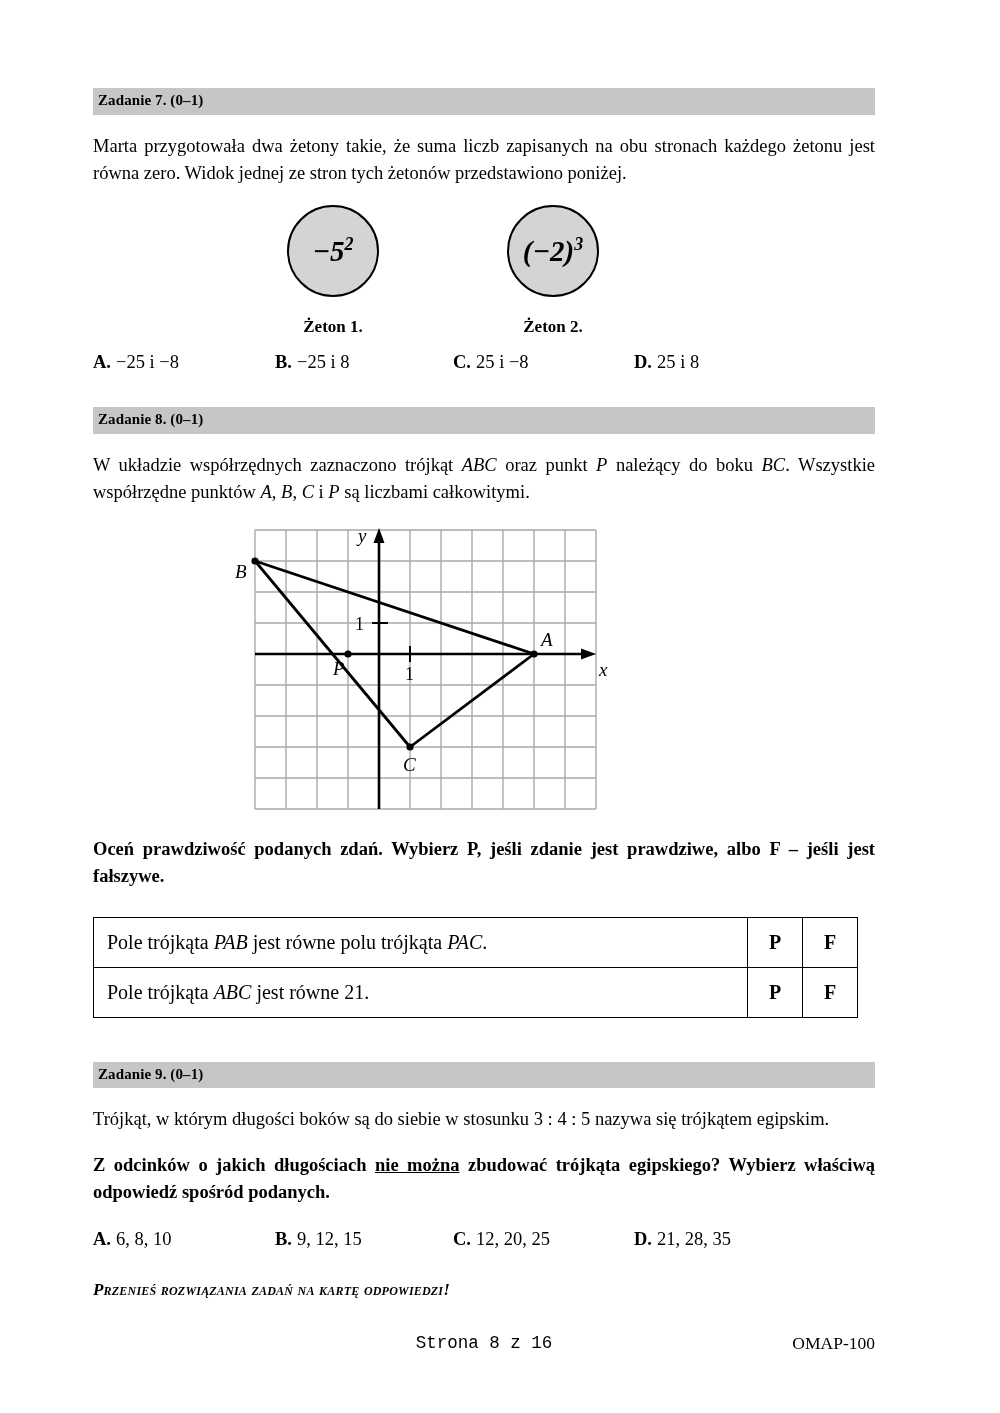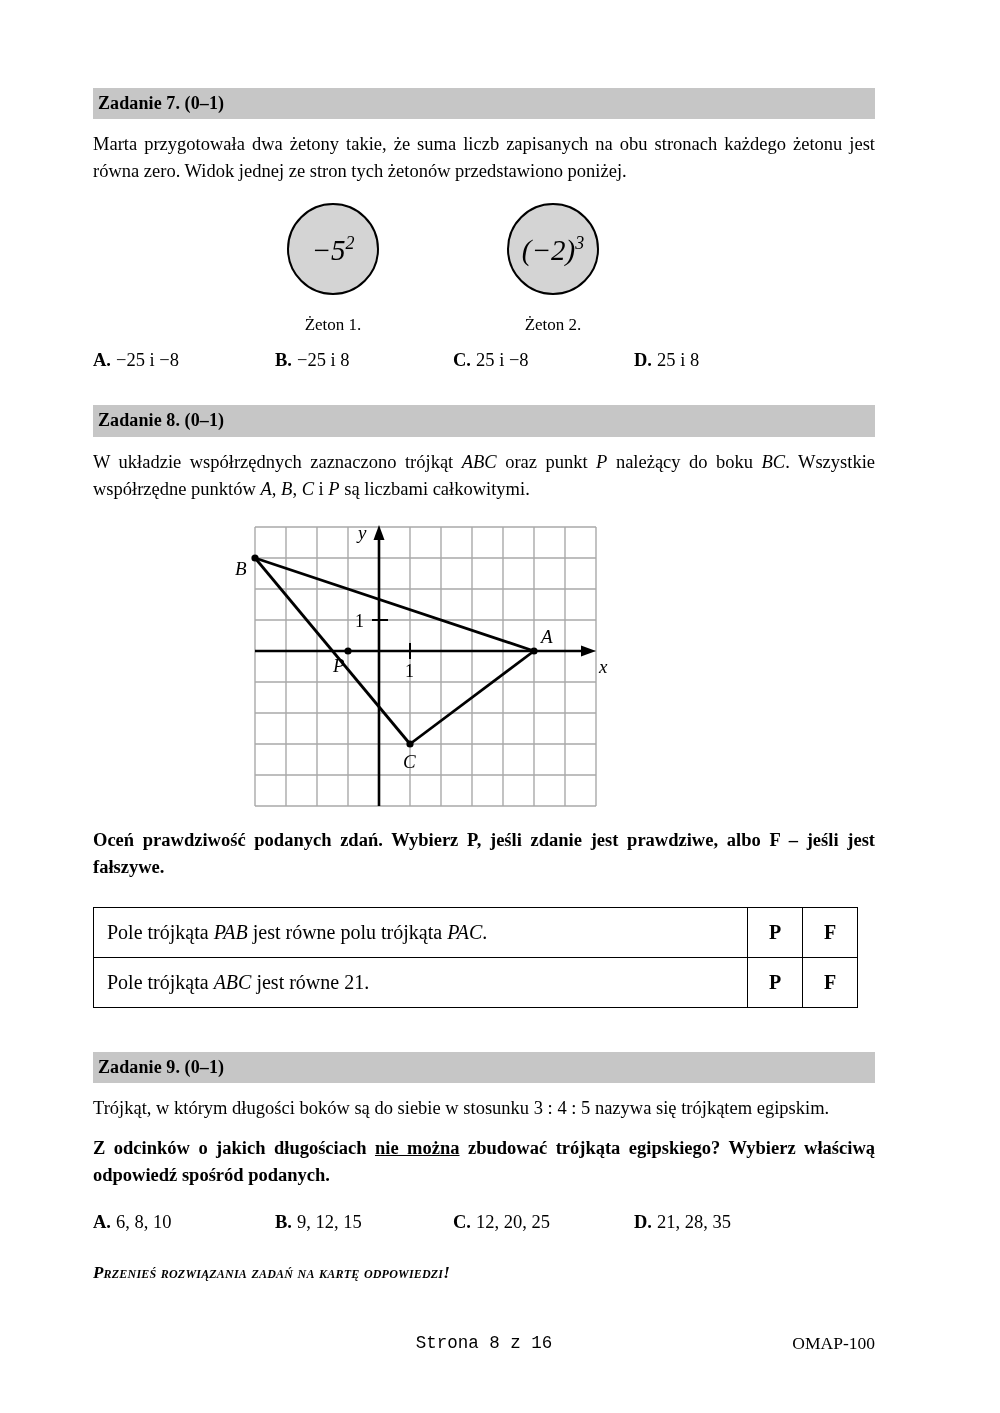--- a/index.html
+++ b/index.html
@@ -25,31 +25,31 @@
     position: absolute;
     left: 93px;
     top: 88px;
     width: 782px;
   }
 
   
   .task-bar {
     background: #c6c6c6;
     font-weight: bold;
-    font-size: 18px;
+    font-size: 15px;
     line-height: 1.45;
     padding: 2px 0 3px 5px;
     letter-spacing: 0.1px;
   }
 
   .para {
     font-size: 18.5px;
     line-height: 1.47;
     text-align: justify;
-    margin-top: 12px;
+    margin-top: 18px;
   }
   .para.bold {
     font-weight: bold;
   }
   .nowrapit { font-style: italic; }
   .u { text-decoration: underline; }
 
   
   .answers {
     display: flex;
@@ -72,20 +72,21 @@
   
   .tokens {
     position: relative;
     height: 128px;
     margin-top: 14px;
   }
   .token-wrap {
     position: absolute;
     text-align: center;
     width: 120px;
+    font-weight: bold;
   }
   .token {
     width: 88px;
     height: 88px;
     border-radius: 50%;
     background: #d4d4d4;
     border: 2.6px solid #000;
     margin: 0 auto;
     display: flex;
     align-items: center;

